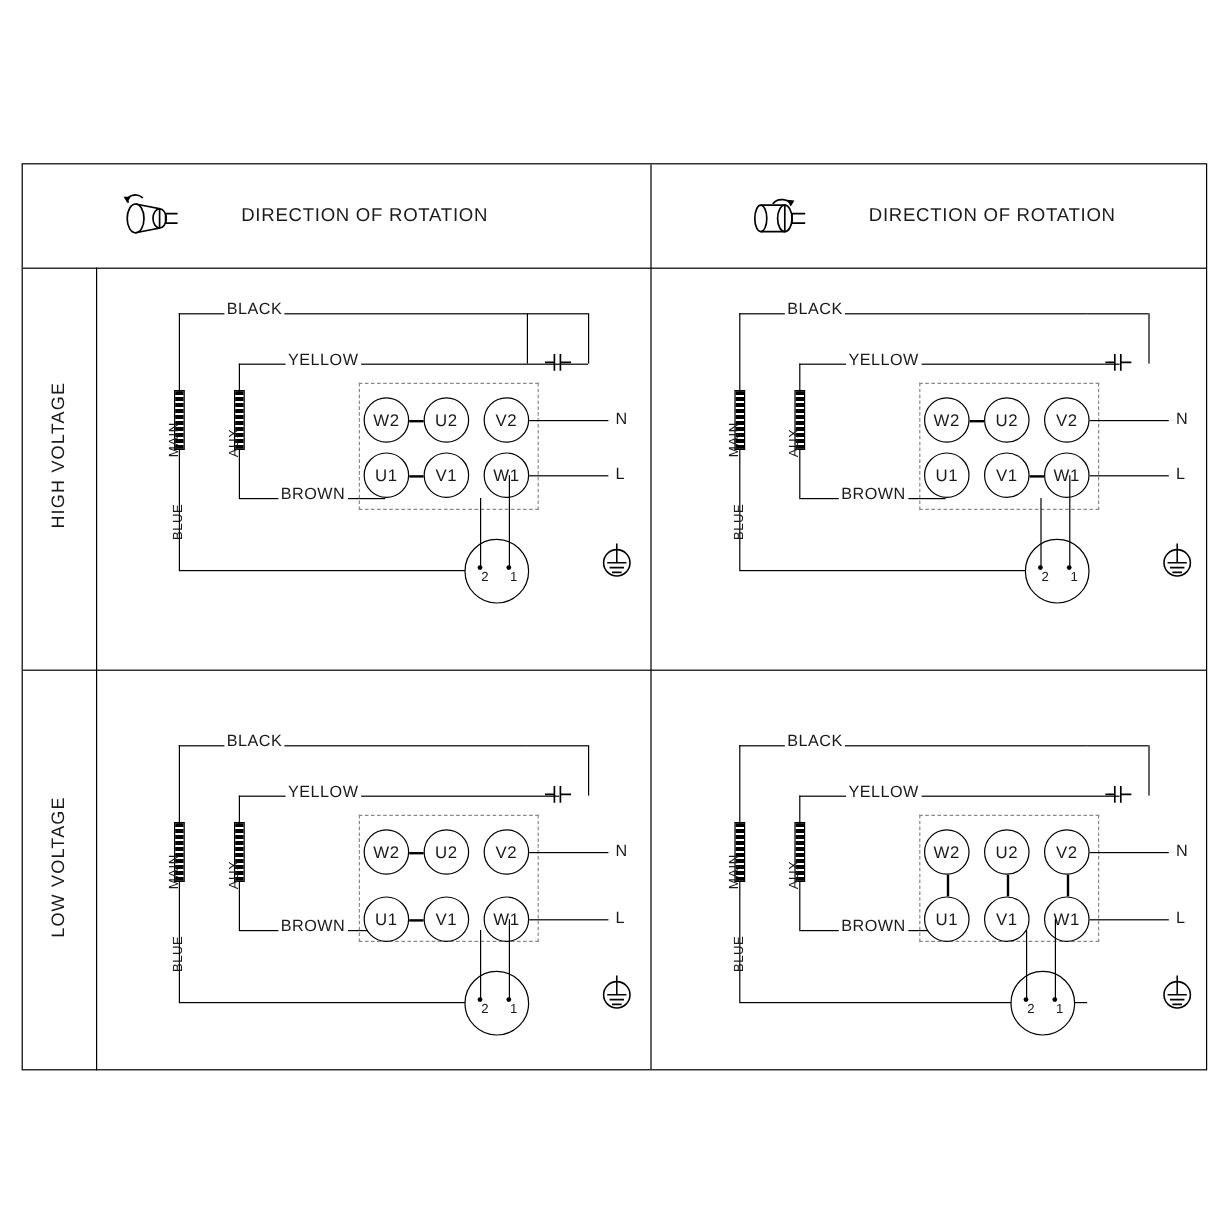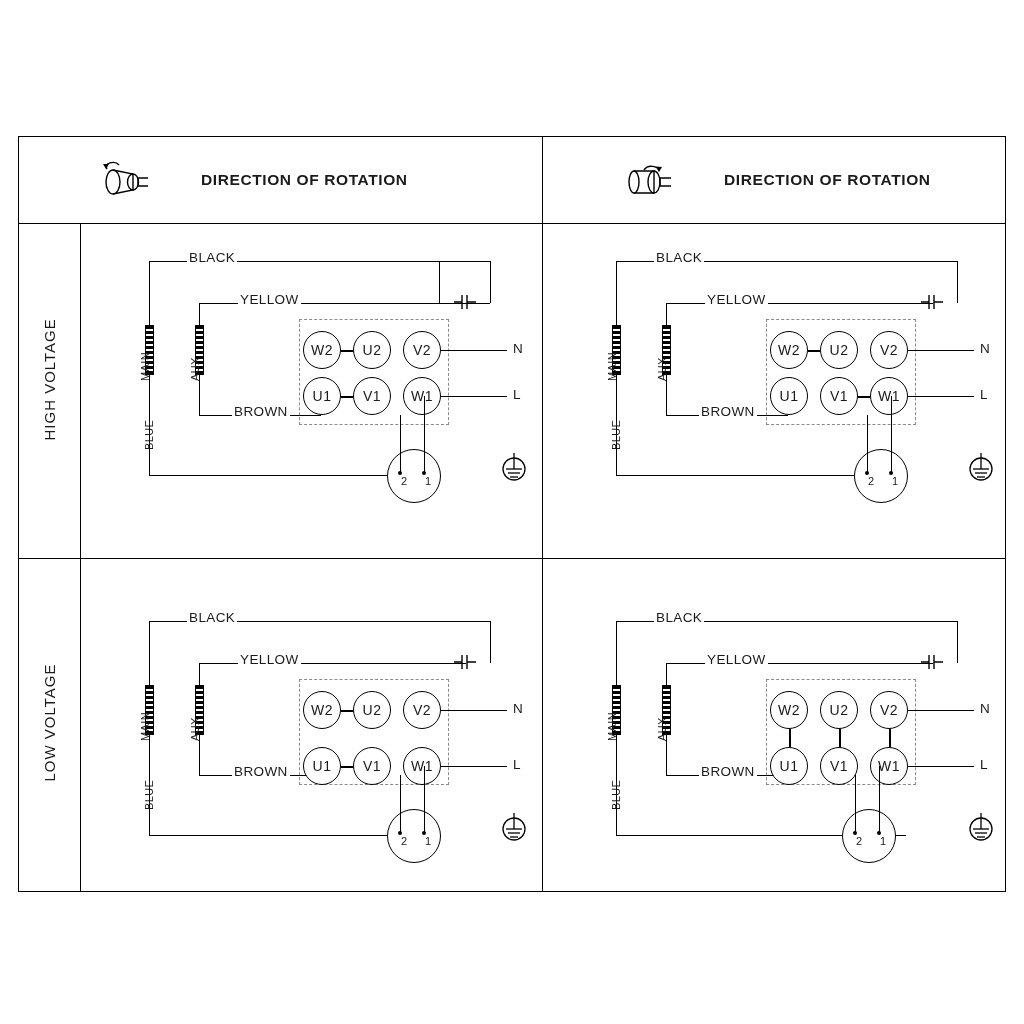--- a/index.html
+++ b/index.html
@@ -57,21 +57,20 @@
     margin-left: 72px;
     width: 62px;
     height: 46px;
     position: relative;
   }
   .hdr .hdr-label {
     font-size: 15.5px;
     letter-spacing: 0.6px;
     margin-left: 48px;
     white-space: nowrap;
-    font-weight: bold;
   }
 
   
   .vlabel {
     position: absolute;
     font-size: 15px;
     letter-spacing: 1px;
     transform: rotate(-90deg);
     transform-origin: center center;
     white-space: nowrap;

